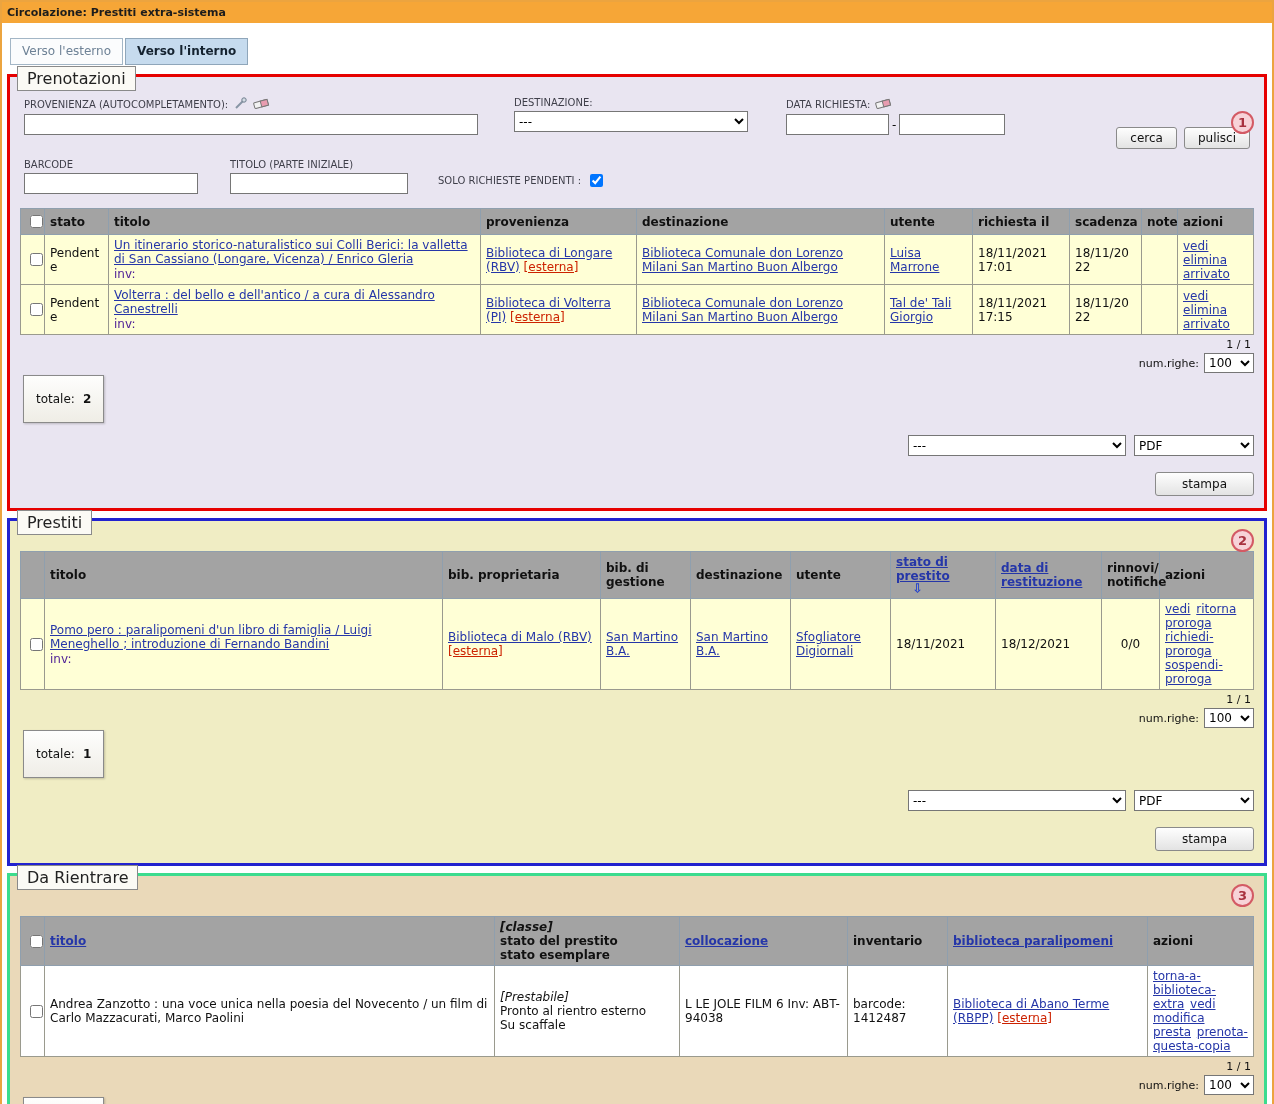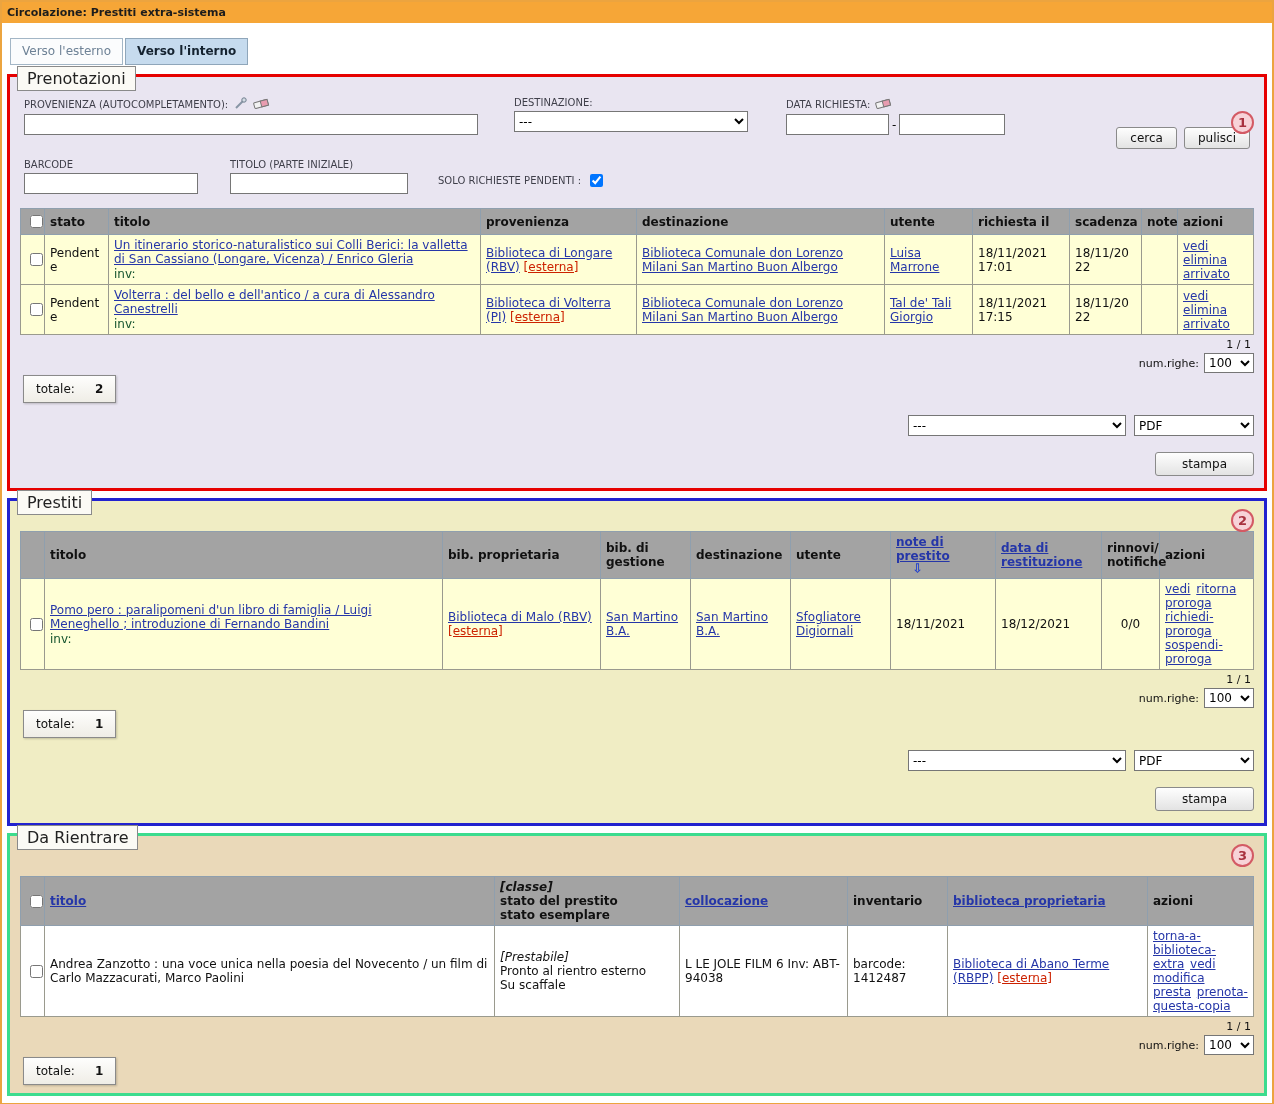--- a/index.html
+++ b/index.html
@@ -38,30 +38,30 @@
 
   table.grid { border-collapse: collapse; table-layout: fixed; width: 100%; margin-top: 14px; }
   .grid th { background: #a3a3a3; border: 1px solid #8f9fae; padding: 3px 5px; font-size: 12px; text-align: left; vertical-align: middle; font-weight: bold; }
   .grid td { border: 1px solid #9a9a8e; padding: 3px 5px; font-size: 12px; vertical-align: middle; background: #ffffd6; overflow-wrap: break-word; }
   .s3 .grid td { background: #ffffff; }
   .cbcell { text-align: center; vertical-align: middle; }
   .center { text-align: center; }
   .it { font-style: italic; }
   a { color: #2536a8; text-decoration: underline; cursor: pointer; }
   .red { color: #cc2200; }
-  .inv { color: #14532d; margin-top: 1px; }
+  .inv { color: #4c1d95; margin-top: 1px; }
   .hlink { color: #2536a8; font-weight: bold; }
   .sorticon { color: #2443cc; font-size: 13px; margin-left: 16px; line-height: 12px; }
   .azioni a { margin-right: 2px; }
 
   .pgline { text-align: right; font-size: 11px; margin-top: 3px; padding-right: 3px; }
   .nrline { display: flex; justify-content: flex-end; align-items: center; gap: 5px; font-size: 11px; margin-top: 2px; }
   .nrline select { height: 20px; width: 50px; }
   .totline { margin-top: 2px; }
-  .totale { display: inline-flex; gap: 20px; align-items: center; border: 1px solid #8a8a8a; background: linear-gradient(#fefefd, #efede6); padding: 6px 12px; margin-left: 3px; font-size: 12px; box-shadow: 1px 1px 2px rgba(0,0,0,0.2); }
+  .totale { display: inline-flex; gap: 8px; align-items: center; border: 1px solid #8a8a8a; background: linear-gradient(#fefefd, #efede6); padding: 16px 12px; margin-left: 3px; font-size: 12px; box-shadow: 1px 1px 2px rgba(0,0,0,0.2); }
   .exportline { display: flex; justify-content: flex-end; gap: 8px; margin-top: 12px; }
   .export-select { width: 218px; }
   .format-select { width: 120px; }
   .stampaline { display: flex; justify-content: flex-end; margin-top: 16px; padding-bottom: 4px; }
   .stampaline .btn { padding: 4px 26px; }
 
   .bcline { display: flex; justify-content: flex-end; align-items: center; gap: 5px; margin: 10px 2px 0; }
   .bcline input { width: 390px; }
   .bcline .btn { margin-left: 3px; }
 </style>
@@ -265,21 +265,21 @@
       </colgroup>
       <thead>
         <tr>
           <th class="cbcell"></th>
           <th>titolo</th>
           <th>bib. proprietaria</th>
           <th>bib. di gestione</th>
           <th>destinazione</th>
           <th>utente</th>
           <th>
-            <a href="#" class="hlink">note di prestito</a>
+            <a href="#" class="hlink">stato di prestito</a>
             <div class="sorticon">⇩</div>
           </th>
           <th>
             <a href="#" class="hlink">data di restituzione</a>
           </th>
           <th>
             <div>rinnovi/</div>
             <div>notifiche</div>
           </th>
           <th class="center">azioni</th>
@@ -351,21 +351,21 @@
         <tr>
           <th class="cbcell"><input type="checkbox" style=""></th>
           <th><a href="#" class="hlink">titolo</a></th>
           <th>
             <div class="it">[classe]</div>
             <div>stato del prestito</div>
             <div>stato esemplare</div>
           </th>
           <th><a href="#" class="hlink">collocazione</a></th>
           <th>inventario</th>
-          <th><a href="#" class="hlink">biblioteca proprietaria</a></th>
+          <th><a href="#" class="hlink">biblioteca paralipomeni</a></th>
           <th class="center">azioni</th>
         </tr>
       </thead>
       <tbody>
         <tr>
           <td class="cbcell"><input type="checkbox" style=""></td>
           <td>Andrea Zanzotto : una voce unica nella poesia del Novecento / un film di Carlo Mazzacurati, Marco Paolini</td>
           <td>
             <div class="it">[Prestabile]</div>
             <div>Pronto al rientro esterno</div>

